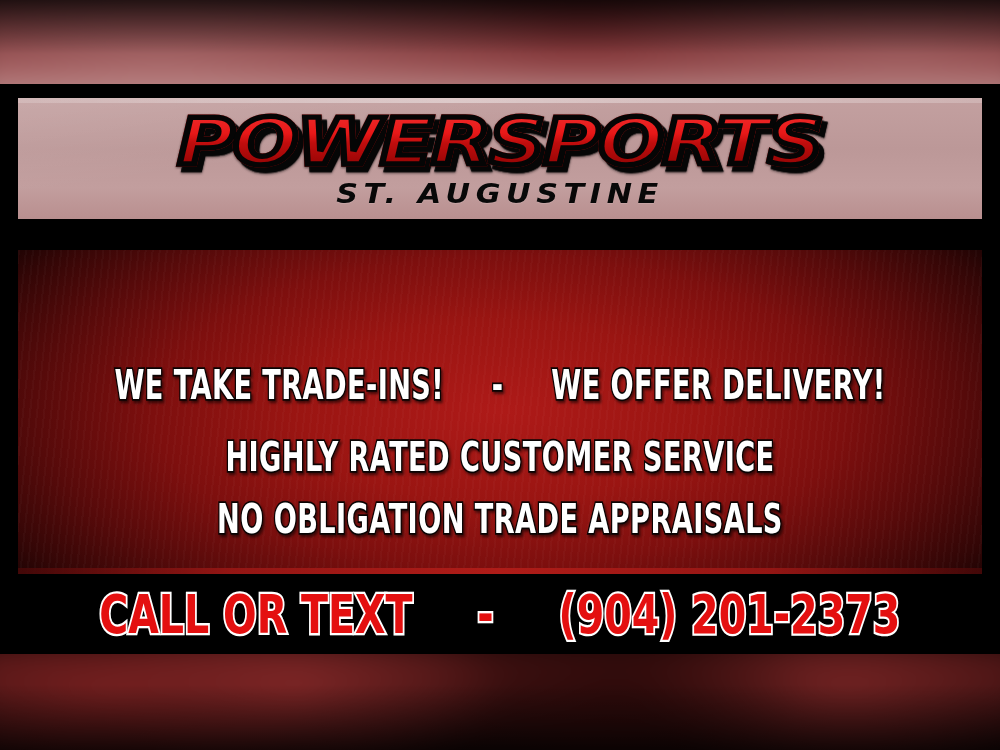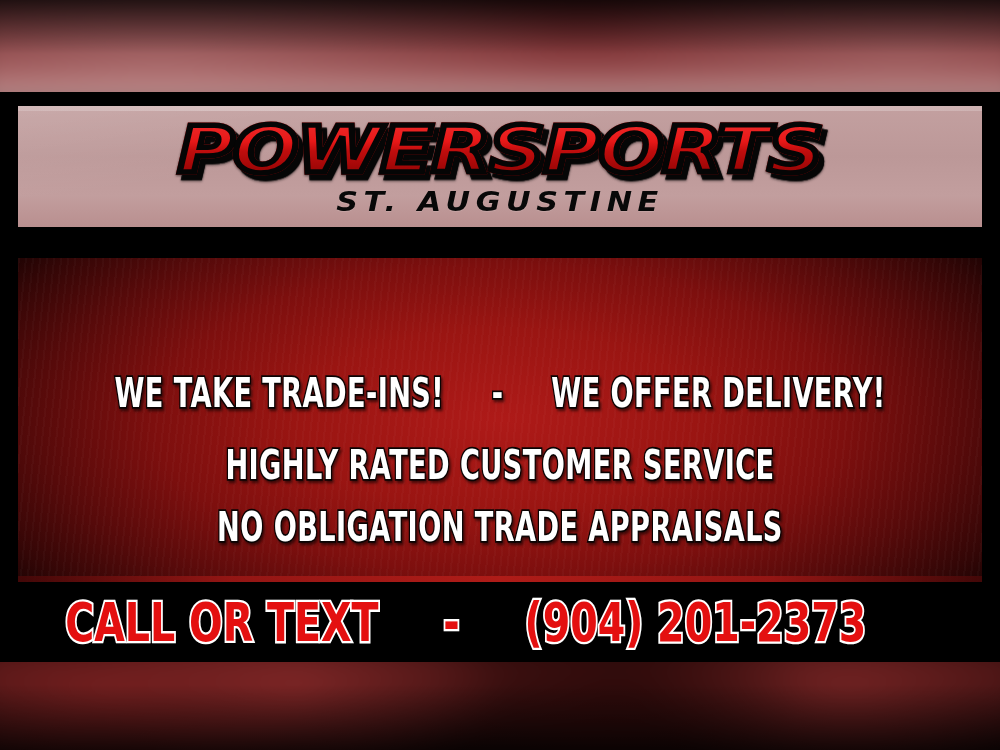--- a/index.html
+++ b/index.html
@@ -56,21 +56,21 @@
   }
   .veil-top { top: 0; height: 120px;
     background: linear-gradient(180deg, rgba(0,0,0,.55) 0%, rgba(0,0,0,0) 45%); }
   .veil-bottom { bottom: 0; height: 120px;
     background: linear-gradient(0deg, rgba(0,0,0,.55) 0%, rgba(0,0,0,0) 55%); }
 
   
   #card {
     position: absolute;
     left: 0;
-    top: 92px;
+    top: 84px;
     width: 1000px;
     height: 570px;
     background: #000;
   }
 
   
   #logo-plate {
     position: absolute;
     left: 18px;
     top: 14px;
@@ -184,21 +184,21 @@
   
   #contact-bar {
     position: absolute;
     left: 0;
     top: 490px;
     width: 1000px;
     height: 80px;
     background: #000000;
     display: flex;
     align-items: center;
-    justify-content: flex-start;
+    justify-content: center;
     overflow: hidden;
   }
   #contact-row {
     display: flex;
     align-items: center;
     justify-content: center;
     white-space: nowrap;
     font-family: "DejaVu Sans", sans-serif;
     font-weight: 700;
     font-size: 46px;

